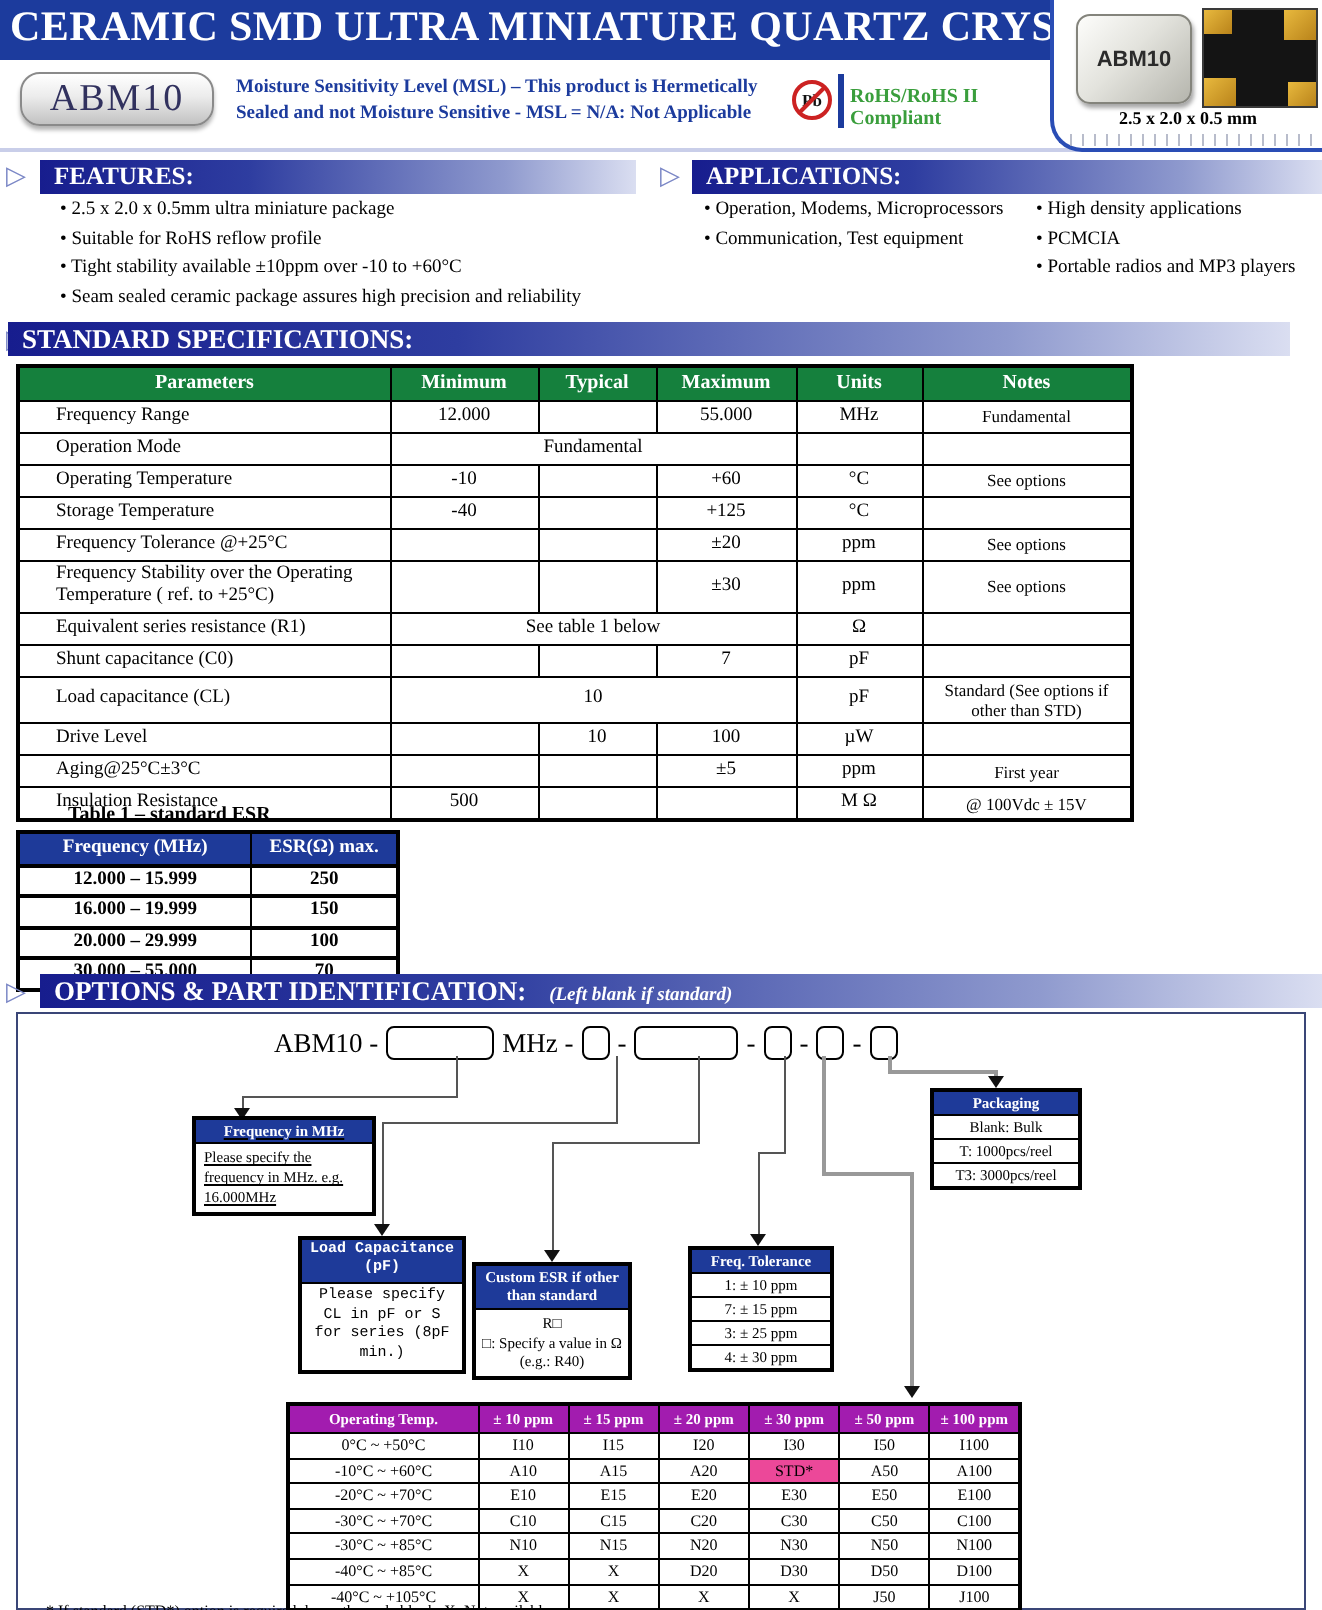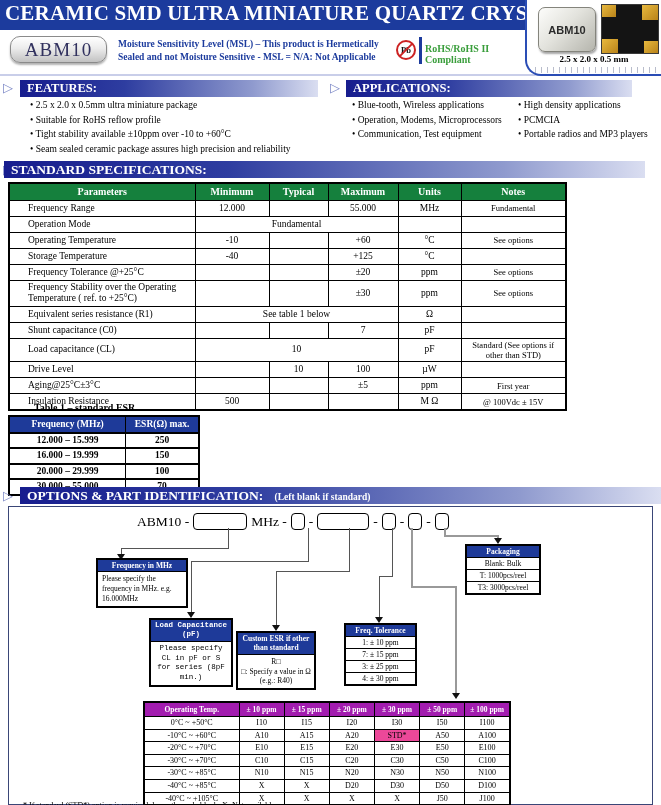--- a/index.html
+++ b/index.html
@@ -36,21 +36,21 @@
           display:flex;align-items:center;justify-content:center;font-size:8.5px;font-weight:bold;color:#111;}
   .pbicon::after{content:"";position:absolute;left:-1px;top:7px;width:18px;height:2px;background:#c22;transform:rotate(-45deg);}
   .sepbar{position:absolute;left:419px;top:37px;width:3px;height:27px;background:#1c3b9d;}
   .rohs{position:absolute;left:425px;top:43px;width:100px;color:#3a9e3c;font-weight:bold;font-size:10px;line-height:1.1;}
   .hr-light{position:absolute;left:0;top:74px;width:661px;height:2px;background:#c9cee9;}
 
   
   .chev{position:absolute;font-size:13px;color:#7b87c6;line-height:1;}
   .secbar{position:absolute;height:17px;background:linear-gradient(90deg,#171d8e 0%,#2e3da0 35%,#8f9ace 78%,#dadef1 100%);
           color:#fff;font-weight:bold;font-size:12.5px;box-sizing:border-box;padding:1px 0 0 7px;white-space:nowrap;}
-  .secbar .note{font-weight:bold;font-size:9.5px;margin-left:8px;}
+  .secbar .note{font-weight:bold;font-size:9.5px;margin-left:8px;font-style:italic;}
 
   .bullet-item{font-size:9.5px;line-height:14.5px;white-space:nowrap;}
 
   
   table{border-collapse:collapse;}
   td,th{border:1px solid #000;padding:1px 3px;line-height:1.2;}
   .c{text-align:center;}
 
   .spec-wrap{position:absolute;left:8px;top:182px;}
   .spec-wrap table{width:557px;table-layout:fixed;font-size:9.5px;border:2px solid #000;}
@@ -131,25 +131,24 @@
     <span>FEATURES:</span>
   </div>
   <div style="position:absolute;left:30px;top:98px;">
       <div class="bullet-item">• 2.5 x 2.0 x 0.5mm ultra miniature package</div>
       <div class="bullet-item">• Suitable for RoHS reflow profile</div>
       <div class="bullet-item">• Tight stability available ±10ppm over -10 to +60°C</div>
       <div class="bullet-item">• Seam sealed ceramic package assures high precision and reliability</div>
     </div>
 
   <div class="chev" style="left:330px;top:81px;">▷</div>
-  <div class="secbar" style="left:346px;top:80px;width:286px;">
+  <div class="secbar" style="left:346px;top:80px;width:315px;">
     <span>APPLICATIONS:</span>
   </div>
   <div style="position:absolute;left:352px;top:98px;">
-      <div class="bullet-item">• Blue-tooth, Wireless applications</div>
       <div class="bullet-item">• Operation, Modems, Microprocessors</div>
       <div class="bullet-item">• Communication, Test equipment</div>
     </div>
   <div style="position:absolute;left:518px;top:98px;">
       <div class="bullet-item">• High density applications</div>
       <div class="bullet-item">• PCMCIA</div>
       <div class="bullet-item">• Portable radios and MP3 players</div>
     </div>
 
   <div class="chev" style="left:3px;top:163px;">▷</div>
@@ -351,21 +350,21 @@
     <div class="line gray" style="left:402px;top:21px;width:2px;height:58px;"></div>
     <div class="line gray" style="left:402px;top:79px;width:45px;height:2px;"></div>
     <div class="line gray" style="left:446px;top:79px;width:2px;height:107px;"></div>
     <div class="arrow" style="left:443px;top:186px;"></div>
 
     <div class="line gray" style="left:435px;top:21px;width:2px;height:7px;"></div>
     <div class="line gray" style="left:435px;top:28px;width:54px;height:2px;"></div>
     <div class="line gray" style="left:488px;top:28px;width:2px;height:5px;"></div>
     <div class="arrow" style="left:485px;top:31px;"></div>
 
-    <div class="callout" style="left:87px;top:51px;width:92px;">
+    <div class="callout" style="left:87px;top:51px;width:92px;text-decoration:underline;">
       <div class="hd">Frequency in MHz</div>
       <div class="bd" style="text-align:left;padding-left:4px;">Please specify the frequency in MHz. e.g. 16.000MHz</div>
     </div>
 
     <div class="callout" style="left:140px;top:111px;width:84px;font-family:Liberation Mono, monospace;">
       <div class="hd">Load Capacitance (pF)</div>
       <div class="bd">Please specify CL in pF or S for series (8pF min.)</div>
     </div>
 
     <div class="callout" style="left:227px;top:124px;width:80px;">

